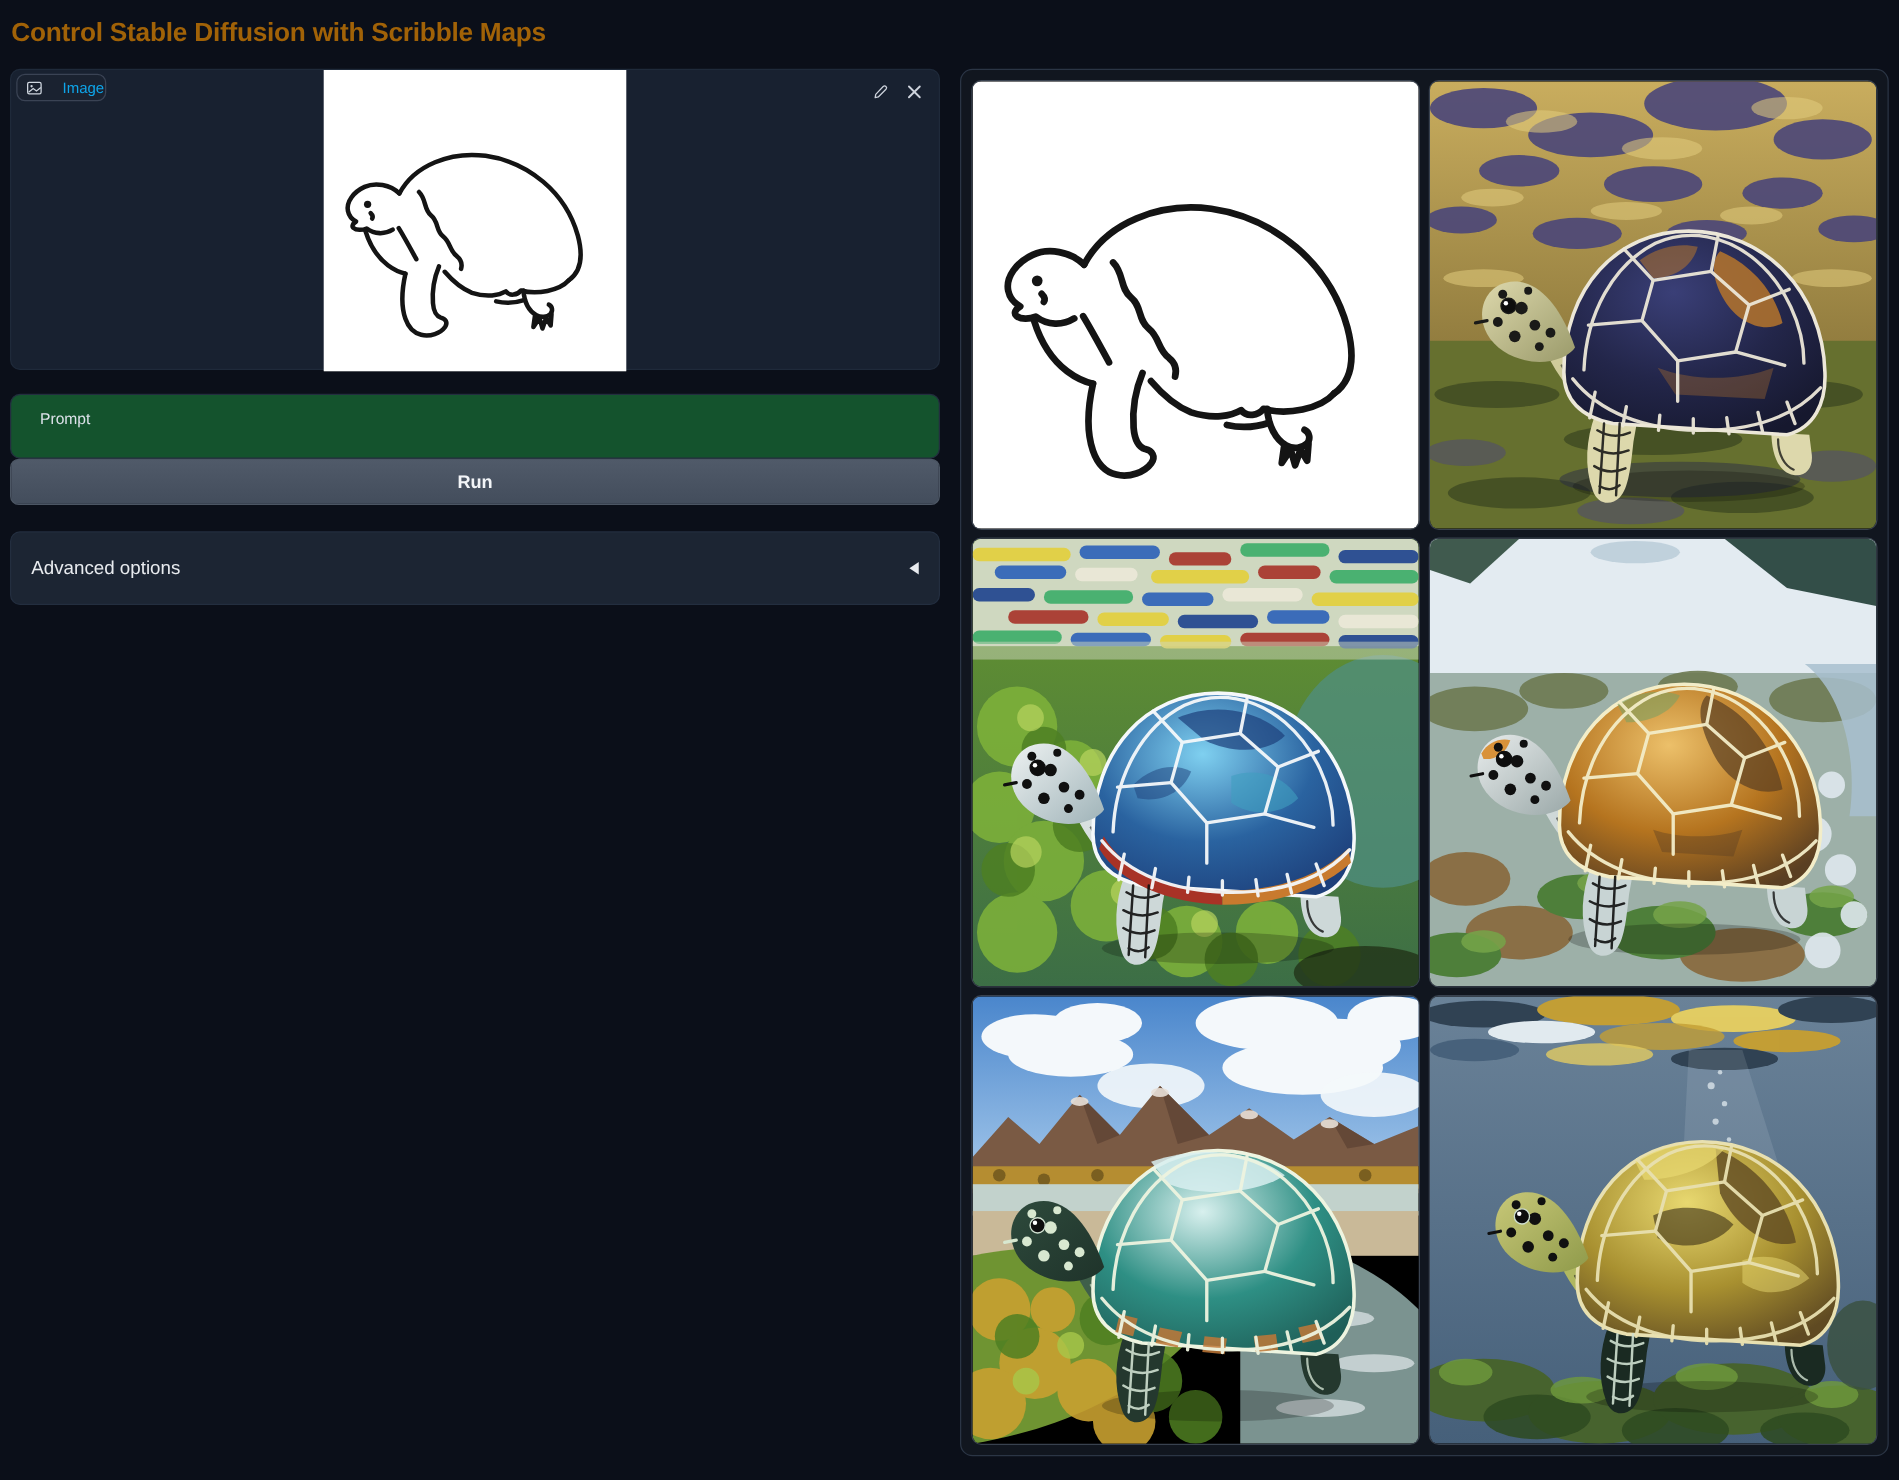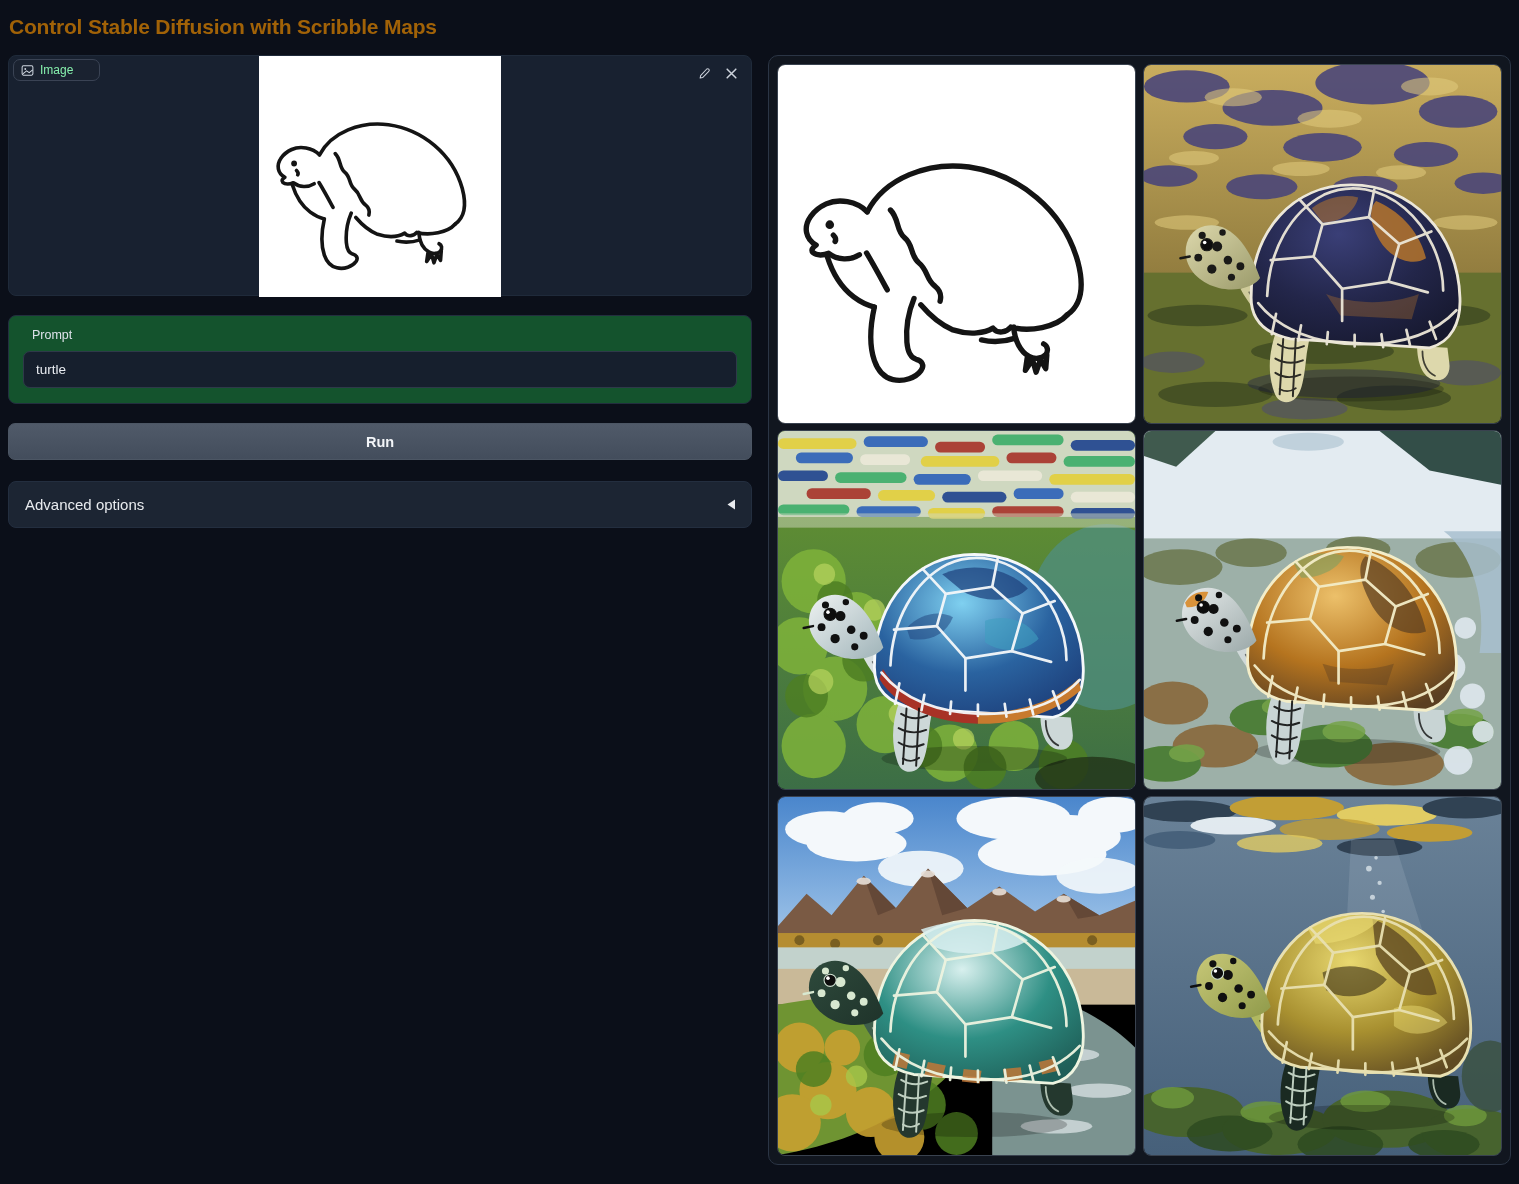--- a/index.html
+++ b/index.html
@@ -25,24 +25,24 @@
     position:relative; height:241px;
     background:#182130; border:1px solid #1f2a3a; border-radius:8px;
   }
   .scribble-holder {
     position:absolute; left:50%; top:0; transform:translateX(-50%);
     width:242px; height:241px; background:#ffffff; overflow:hidden;
   }
   .scribble-holder svg { width:100%; height:100%; display:block; }
   .comp-badge {
     position:absolute; left:4px; top:3px; z-index:3;
-    display:flex; align-items:center; gap:6px;
+    display:flex; align-items:center; gap:16px;
     background:rgba(26,34,48,0.96); border:1px solid #3a4354;
-    border-radius:7px; padding:3px 26px 3px 7px;
-    font-size:12px; color:#86efac;
+    border-radius:7px; padding:3px 1px 3px 7px;
+    font-size:12px; color:#0ea5e9;
   }
   .comp-badge svg { display:block; }
   .corner-icons {
     position:absolute; right:13px; top:11px; z-index:3;
     display:flex; gap:14px; align-items:center;
   }
   .icon-btn {
     background:none; border:none; padding:0; margin:0; cursor:pointer;
     color:#cdd3dc; display:flex; align-items:center;
   }
@@ -56,30 +56,30 @@
   .prompt-label { display:block; font-size:12.5px; color:#dde2ea; margin:1px 0 9px 9px; }
   .prompt-input {
     width:100%; height:37px;
     background:#161f2d; border:1px solid #2e3949; border-radius:7px;
     color:#e9ecf1; font-size:13.5px; padding:0 12px;
     font-family:"Liberation Sans", sans-serif; outline:none;
   }
 
   
   .run-button {
-    margin-top:19px; width:100%; height:37px;
+    width:100%; height:37px;
     background:linear-gradient(#505a69,#434d5c);
     border:1px solid #4c5664; border-radius:7px;
     color:#f3f5f8; font-size:14.5px; font-weight:700;
     font-family:"Liberation Sans", sans-serif; cursor:pointer;
   }
 
   
   .accordion {
-    margin-top:21px; height:47px;
+    margin-top:21px; height:59px;
     background:#1c2533; border:1px solid #232e3f; border-radius:8px;
     display:flex; align-items:center; justify-content:space-between;
     padding:0 15px 0 16px; cursor:pointer;
   }
   .accordion-label { font-size:15px; color:#e8ebef; }
   .accordion-arrow { display:flex; align-items:center; color:#e8ebef; }
 
   
   .gallery {
     height:1110px;
@@ -143,21 +143,20 @@
     <path d="M69.8,81.8 L69.3,85.3 L71.3,82.3 L72.3,85.8 L73.5,82.3 L75,84.8 L75.3,81"></path>
     <path d="M15.5,47.5 C16.2,48.2 16.3,48.8 16,49.3"></path>
     <circle cx="14.5" cy="44.6" r="1.2" fill="#141414" stroke="none"></circle>
   </g>
             </svg>
           </div>
       </div>
 
       <div class="prompt-block">
         <label class="prompt-label">Prompt</label>
-        <input class="prompt-input" type="text" value="turtle" style="">
       </div>
 
       <button class="run-button">Run</button>
 
       <div class="accordion">
         <span class="accordion-label">Advanced options</span>
         <span class="accordion-arrow">
           <svg width="9" height="11" viewBox="0 0 9 11">
               <polygon points="8,0.5 0.5,5.5 8,10.5" fill="#e8ebef"></polygon>
             </svg>

